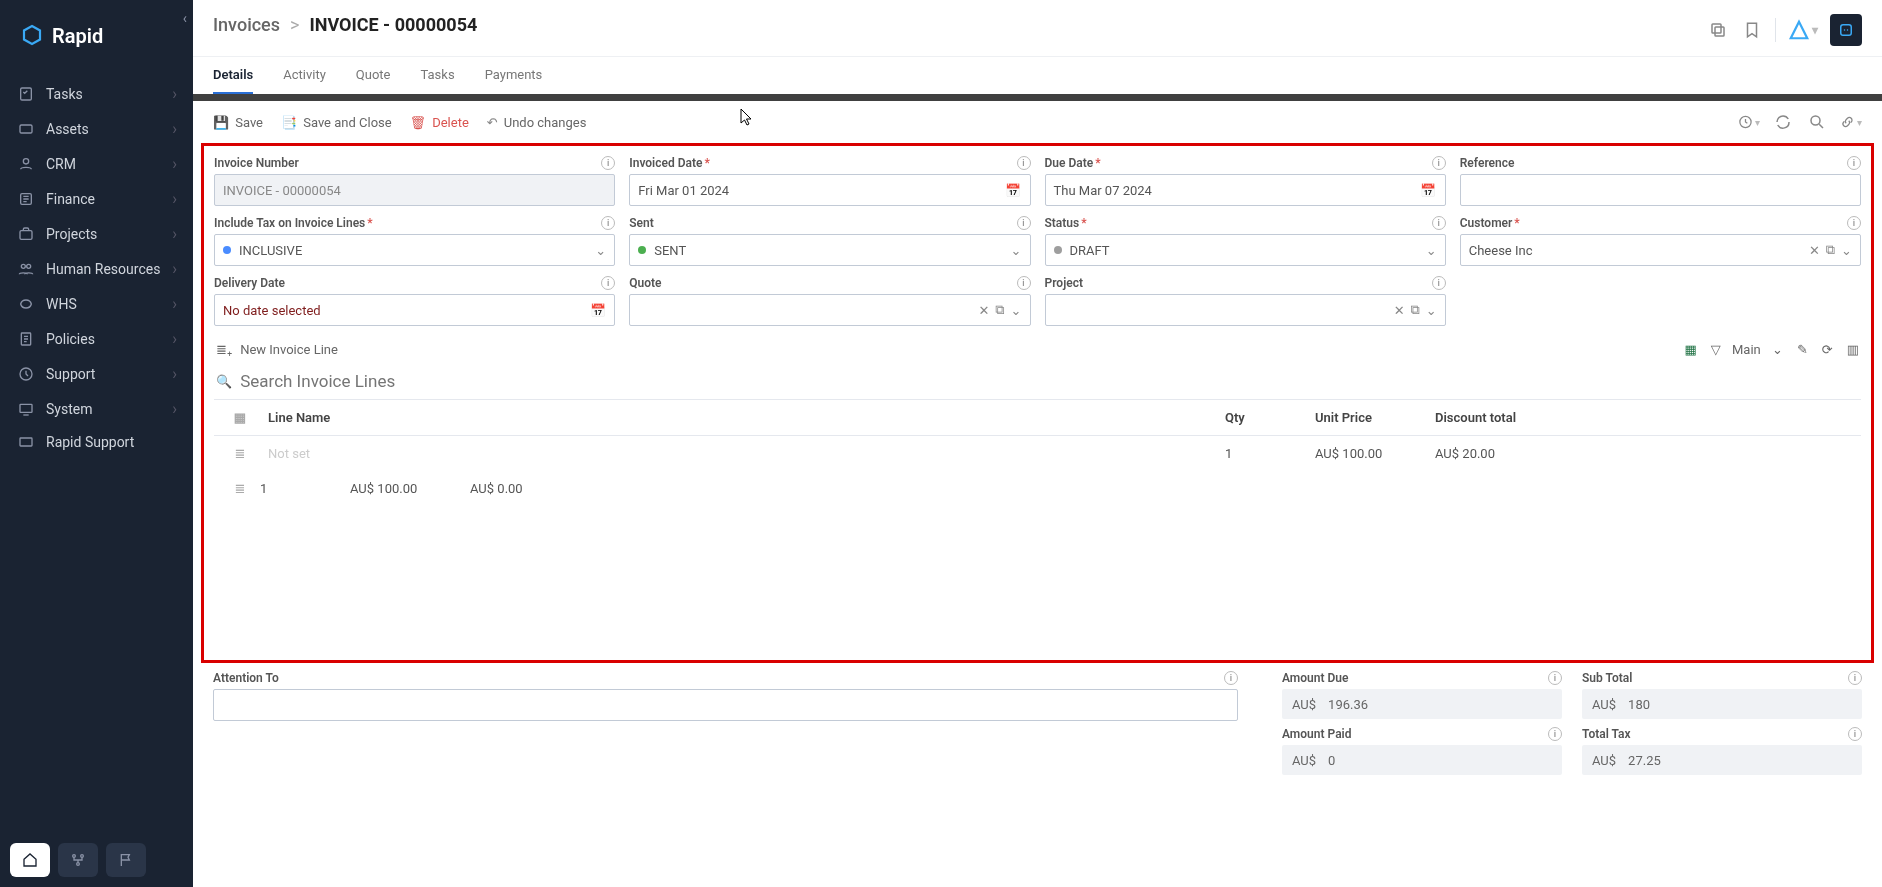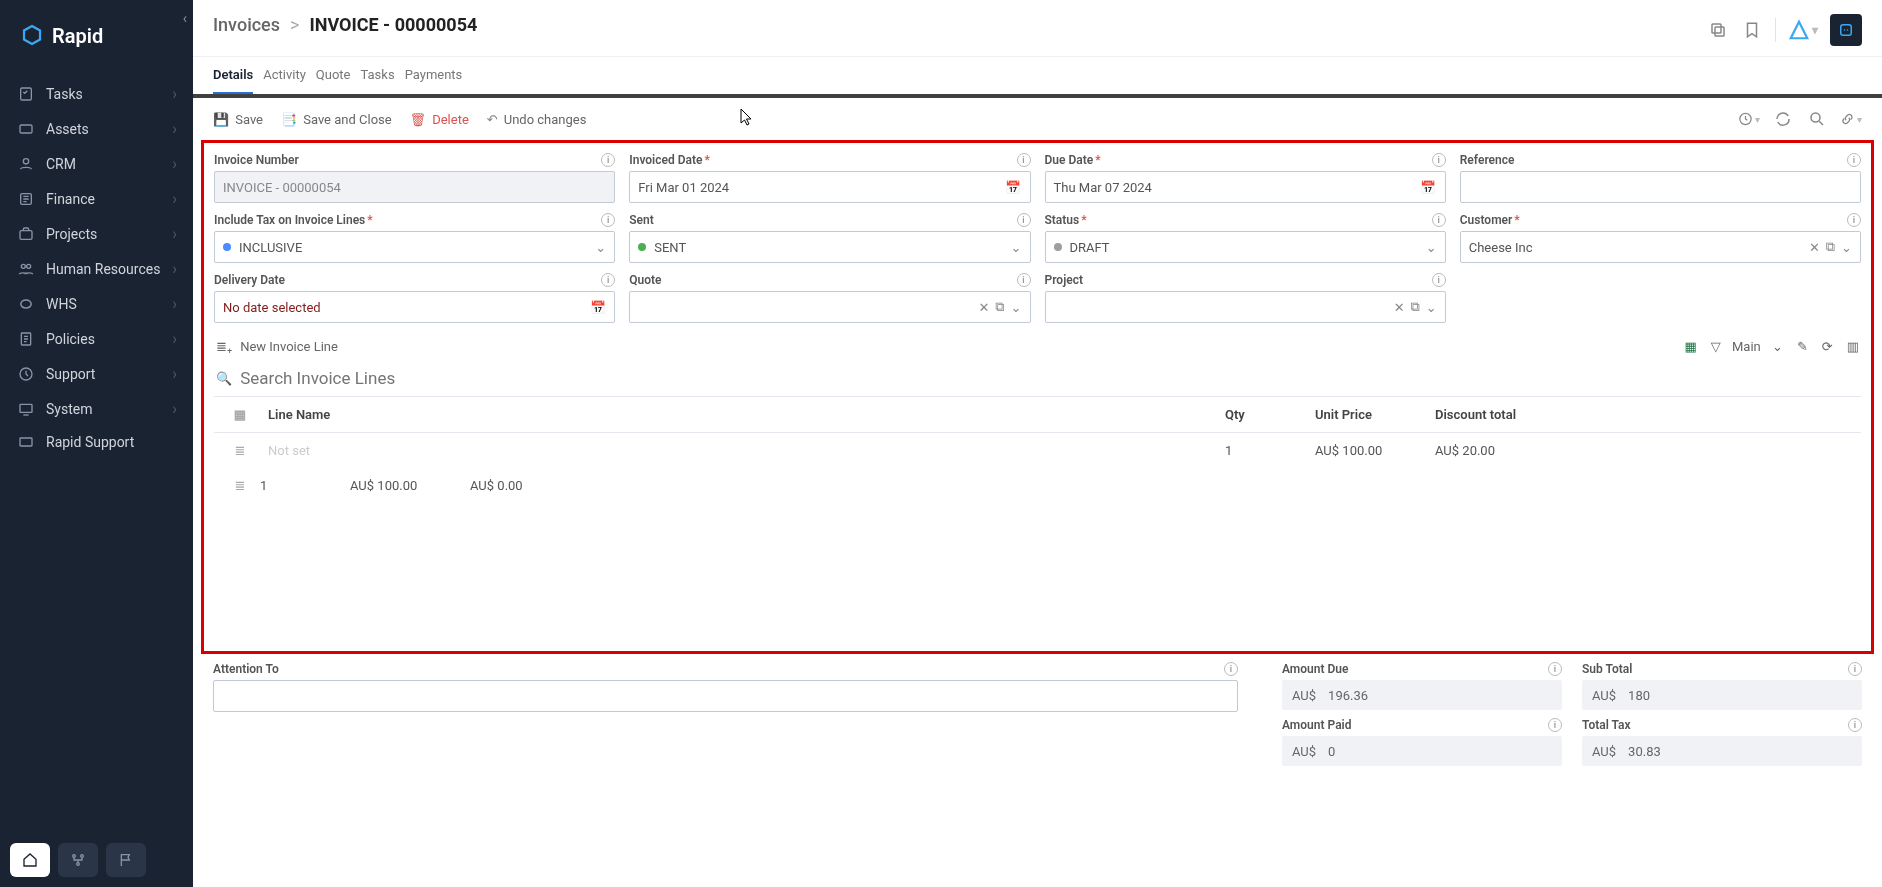--- a/index.html
+++ b/index.html
@@ -23,32 +23,32 @@
 .breadcrumb{display:flex;align-items:center;gap:10px;font-size:18px}
 .bc-parent{color:#666;font-weight:500}
 .bc-sep{color:#aaa}
 .bc-current{font-weight:700;color:#222}
 .hdr-right{margin-left:auto;display:flex;align-items:center;gap:12px}
 .hdr-icon{width:22px;height:22px;display:flex;align-items:center;justify-content:center;color:#888;cursor:pointer}
 .hdr-sep{width:1px;height:24px;background:#e0e4ea}
 .brand-a{color:#3aa9f5;font-weight:700;font-size:20px;display:flex;align-items:center}
 .brand-a .chev{color:#bbb;font-size:12px;margin-left:2px}
 .brand-box{width:32px;height:32px;background:#1a2332;border-radius:4px;display:flex;align-items:center;justify-content:center;color:#3aa9f5}
-.tabs{display:flex;gap:10px;padding:0 20px;border-bottom:4px solid #404040}
+.tabs{display:flex;gap:30px;padding:0 20px;border-bottom:7px solid #404040}
 .tab{padding:10px 0;color:#777;cursor:pointer;font-size:13px}
 .tab.active{color:#1a2332;font-weight:600;border-bottom:2px solid #2a6fd6}
 .toolbar{display:flex;align-items:center;padding:10px 20px;gap:18px}
 .tb-btn{display:flex;align-items:center;gap:6px;color:#666;cursor:pointer;font-size:13px}
 .tb-btn.delete{color:#d9534f}
 .tb-btn .ico{color:#888}
 .tb-btn.delete .ico{color:#d9534f}
 .tb-right{margin-left:auto;display:flex;align-items:center;gap:12px}
 .tb-icon{width:22px;height:22px;display:flex;align-items:center;justify-content:center;color:#888;cursor:pointer}
 .content{padding:0 8px 0 4px;overflow:auto;flex:1}
-.form-block{border:3px solid #d90000;padding:10px 10px 8px 10px;margin:0 0 8px 4px}
+.form-block{border:3px solid #d90000;padding:10px 10px 14px 10px;margin:0 0 8px 4px}
 .form-grid{display:grid;grid-template-columns:repeat(4,1fr);gap:12px 14px;margin-bottom:10px}
 .form-grid.three{grid-template-columns:repeat(4,1fr)}
 .fld{display:flex;flex-direction:column}
 .fld-label{display:flex;align-items:center;justify-content:space-between;font-size:12px;color:#555;margin-bottom:4px;font-weight:600}
 .fld-label .req{color:#d9534f;margin-left:2px}
 .fld-info{width:14px;height:14px;border:1px solid #bbb;border-radius:50%;display:inline-flex;align-items:center;justify-content:center;font-size:9px;color:#999;cursor:pointer}
 .input{height:32px;border:1px solid #c2cad6;border-radius:2px;padding:0 8px;display:flex;align-items:center;background:#fff;font-size:13px;color:#555}
 .input.ro{background:#f0f2f5;color:#888}
 .input .val{flex:1}
 .input .right-ico{color:#888;margin-left:6px;cursor:pointer}
@@ -541,21 +541,21 @@
                 <span>0</span>
               </div>
           </div>
           <div class="fld summary-fld">
             <div class="fld-label">
                 <span>Total Tax</span>
                 <span class="fld-info">i</span>
               </div>
             <div class="summary-input">
                 <span class="cur">AU$</span>
-                <span>30.83</span>
+                <span>27.25</span>
               </div>
           </div>
         </div>
       </div>
     </div>
   </main>
 
   <svg class="cursor" width="14" height="18" viewBox="0 0 14 18">
       <path d="M1 1l0 14 3.5-3 2.5 5 2-1-2.5-5 4.5 0z" fill="#fff" stroke="#000" stroke-width="1"></path>
     </svg>

